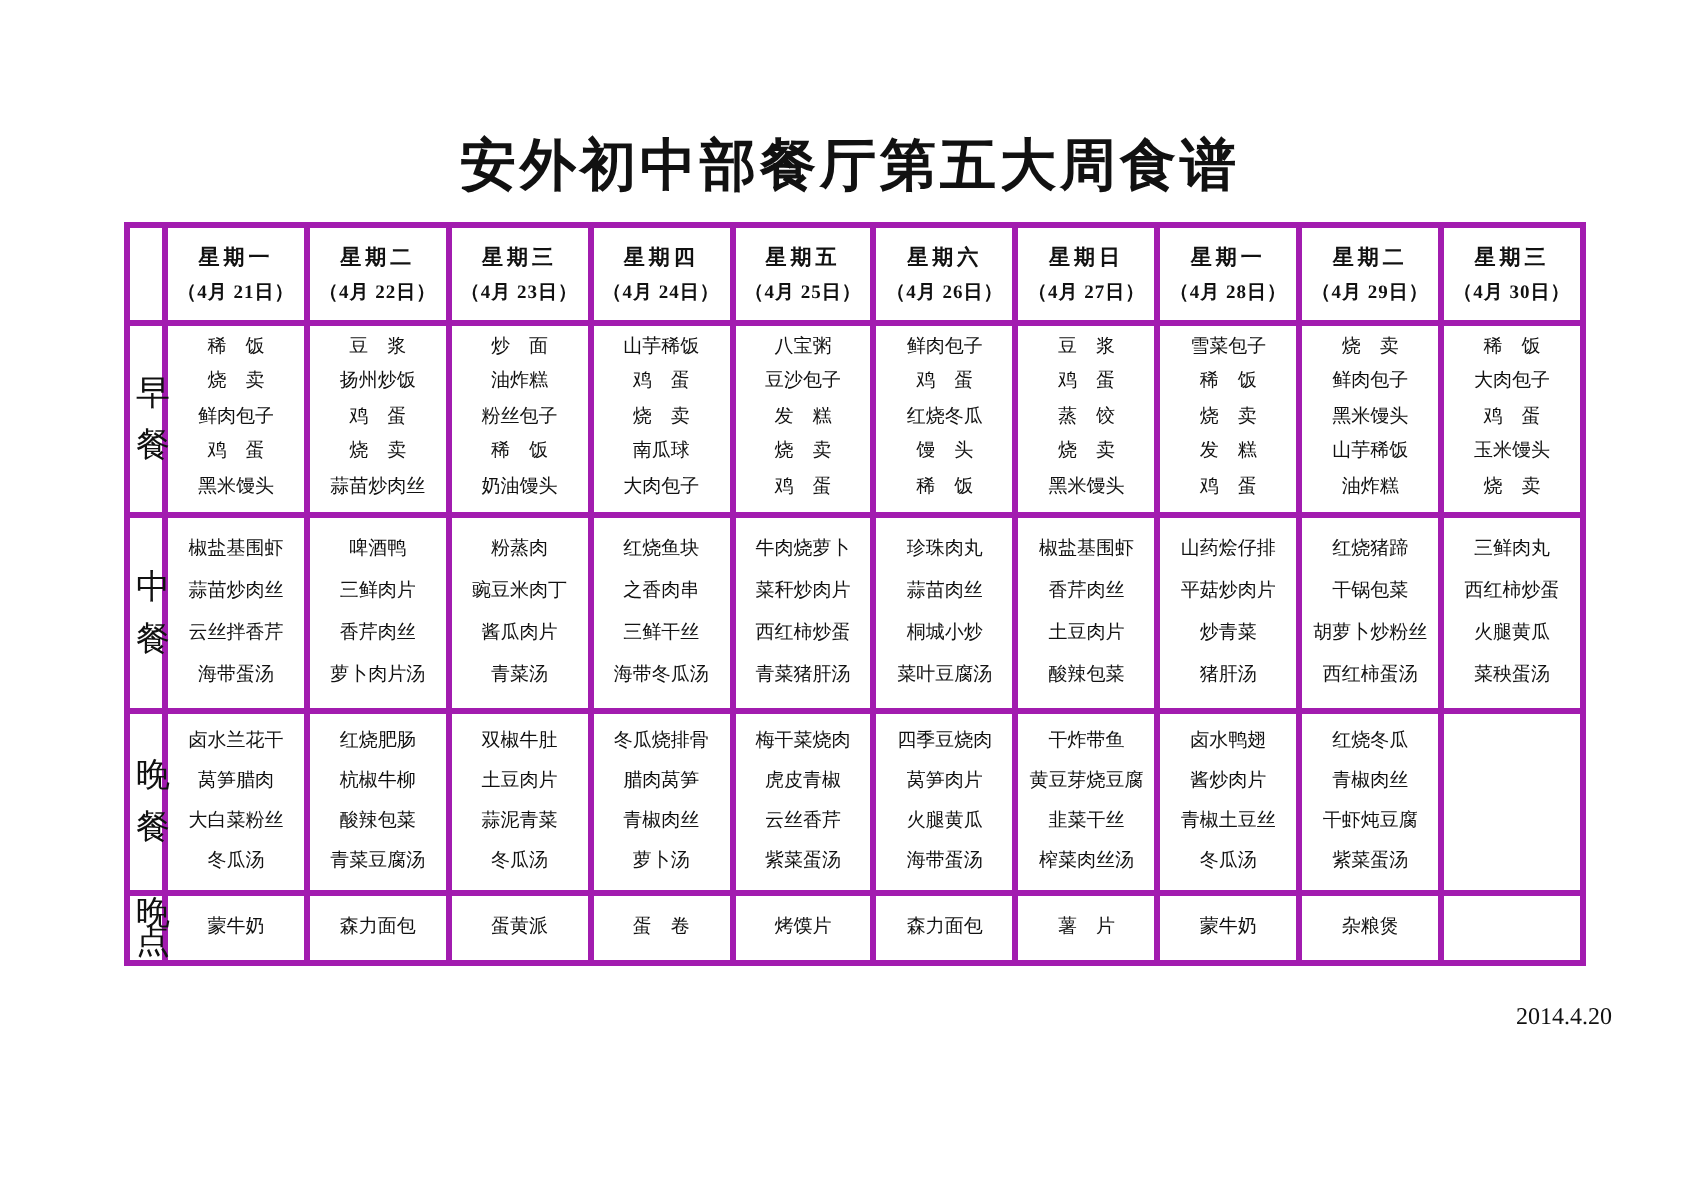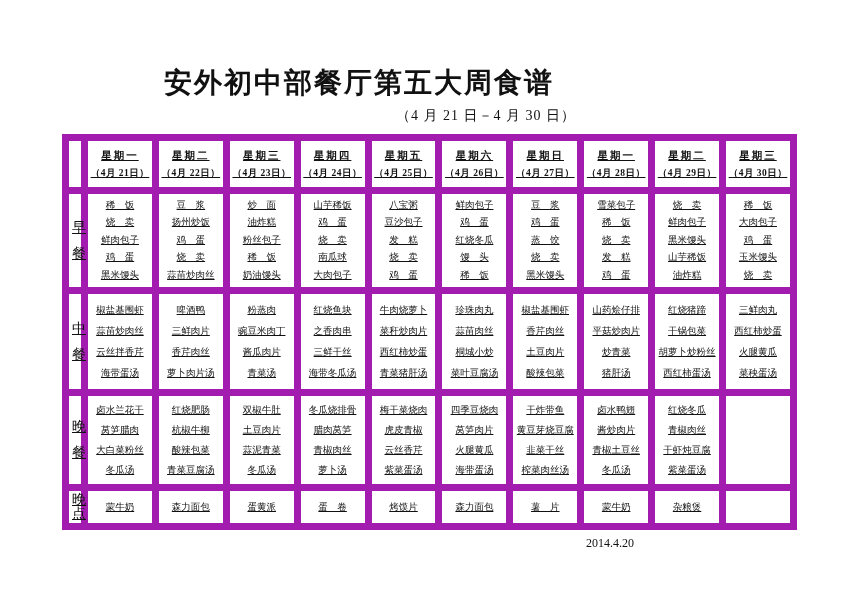--- a/index.html
+++ b/index.html
@@ -1,71 +1,70 @@
 <!DOCTYPE html>
 <html><head>
 <meta charset="utf-8">
 <style>
   html,body { margin:0; padding:0; }
   body {
     width:850px; height:601px; background:#ffffff; overflow:hidden;
     font-family:"Liberation Serif","DejaVu Serif",serif; color:#111;
   }
-  .page { position:relative; width:718px; height:601px; background:#fff; }
+  .page { position:relative; width:850px; height:601px; background:#fff; }
 
   .doc-title {
     padding-top:64px; text-align:center;
     font-size:28px; font-weight:bold; letter-spacing:2px;
   }
   .doc-subtitle {
     margin-top:5px; text-align:right; padding-right:142px;
     font-size:14px; letter-spacing:1px;
   }
 
   table.menu {
     border-collapse:collapse; table-layout:fixed;
     margin:9px 0 0 62px; width:728px;
   }
   col.c-label { width:19px; }
   col.c-day   { width:70.9px; }
-  th, td { border:7px solid #a21caf; padding:0; text-align:center; vertical-align:middle;text-decoration:underline; }
+  th, td { border:3px solid #a21caf; padding:0; text-align:center; vertical-align:middle; }
 
   thead th { height:46px; font-weight:bold; }
   thead th .weekday  { font-size:10.5px; letter-spacing:2px; }
   thead th .date-line{ font-size:9.5px; margin-top:4px; letter-spacing:0.5px; }
 
   td.label-cell {
-    font-size:14px; letter-spacing:0;
+    font-size:17px; letter-spacing:0;
     word-break:break-all; line-height:26px; padding:0 3px;
   }
   tr.row-3 td.label-cell { line-height:14px; }
 
   td.menu-cell { }
   td.menu-cell .item { font-size:9.5px; white-space:nowrap; }
 
   tr.row-0 td { height:93px; }
   tr.row-0 .item { line-height:17.5px; }
   tr.row-1 td { height:95px; }
   tr.row-1 .item { line-height:21px; }
   tr.row-2 td { height:88px; }
   tr.row-2 .item { line-height:20px; }
   tr.row-3 td { height:32px; }
   tr.row-3 .item { line-height:30px; }
 
   .doc-footer { margin-top:2px; text-align:right; font-size:12px; }
   .footer-dept { padding-right:92px; }
-  .footer-date { padding-right:84px; margin-top:6px; }
+  .footer-date { padding-right:44px; margin-top:18px; }
 </style>
 </head>
 <body>
 
 <div class="page">
 
   <div class="doc-title">安外初中部餐厅第五大周食谱</div>
-  <div class="doc-subtitle">（4 月 21 日－4 月 30 日）</div>
 
   <table class="menu">
     <colgroup>
       <col class="c-label">
       <col class="c-day">
         <col class="c-day">
         <col class="c-day">
         <col class="c-day">
         <col class="c-day">
       <col class="c-day">

